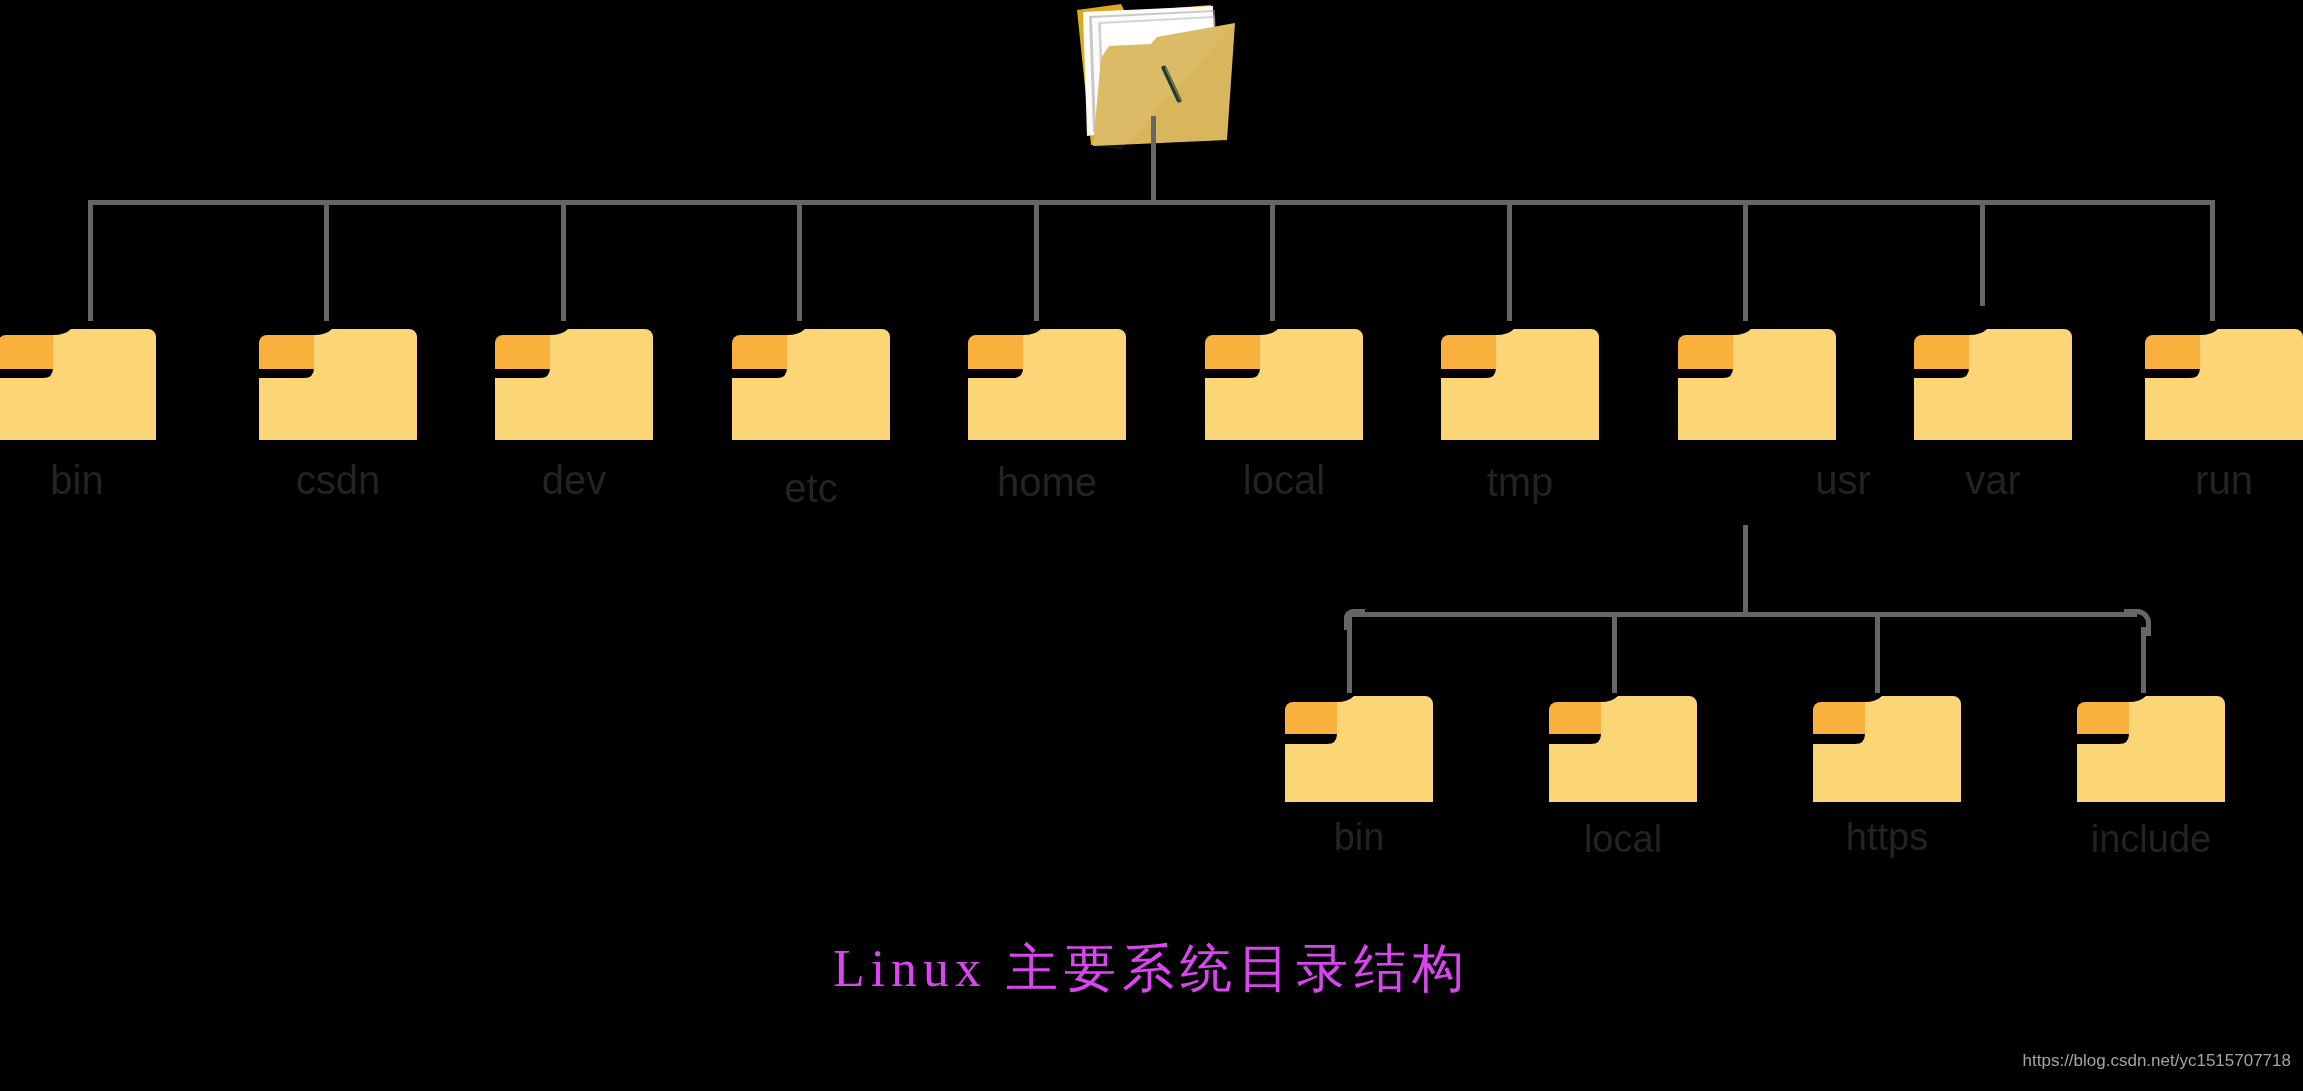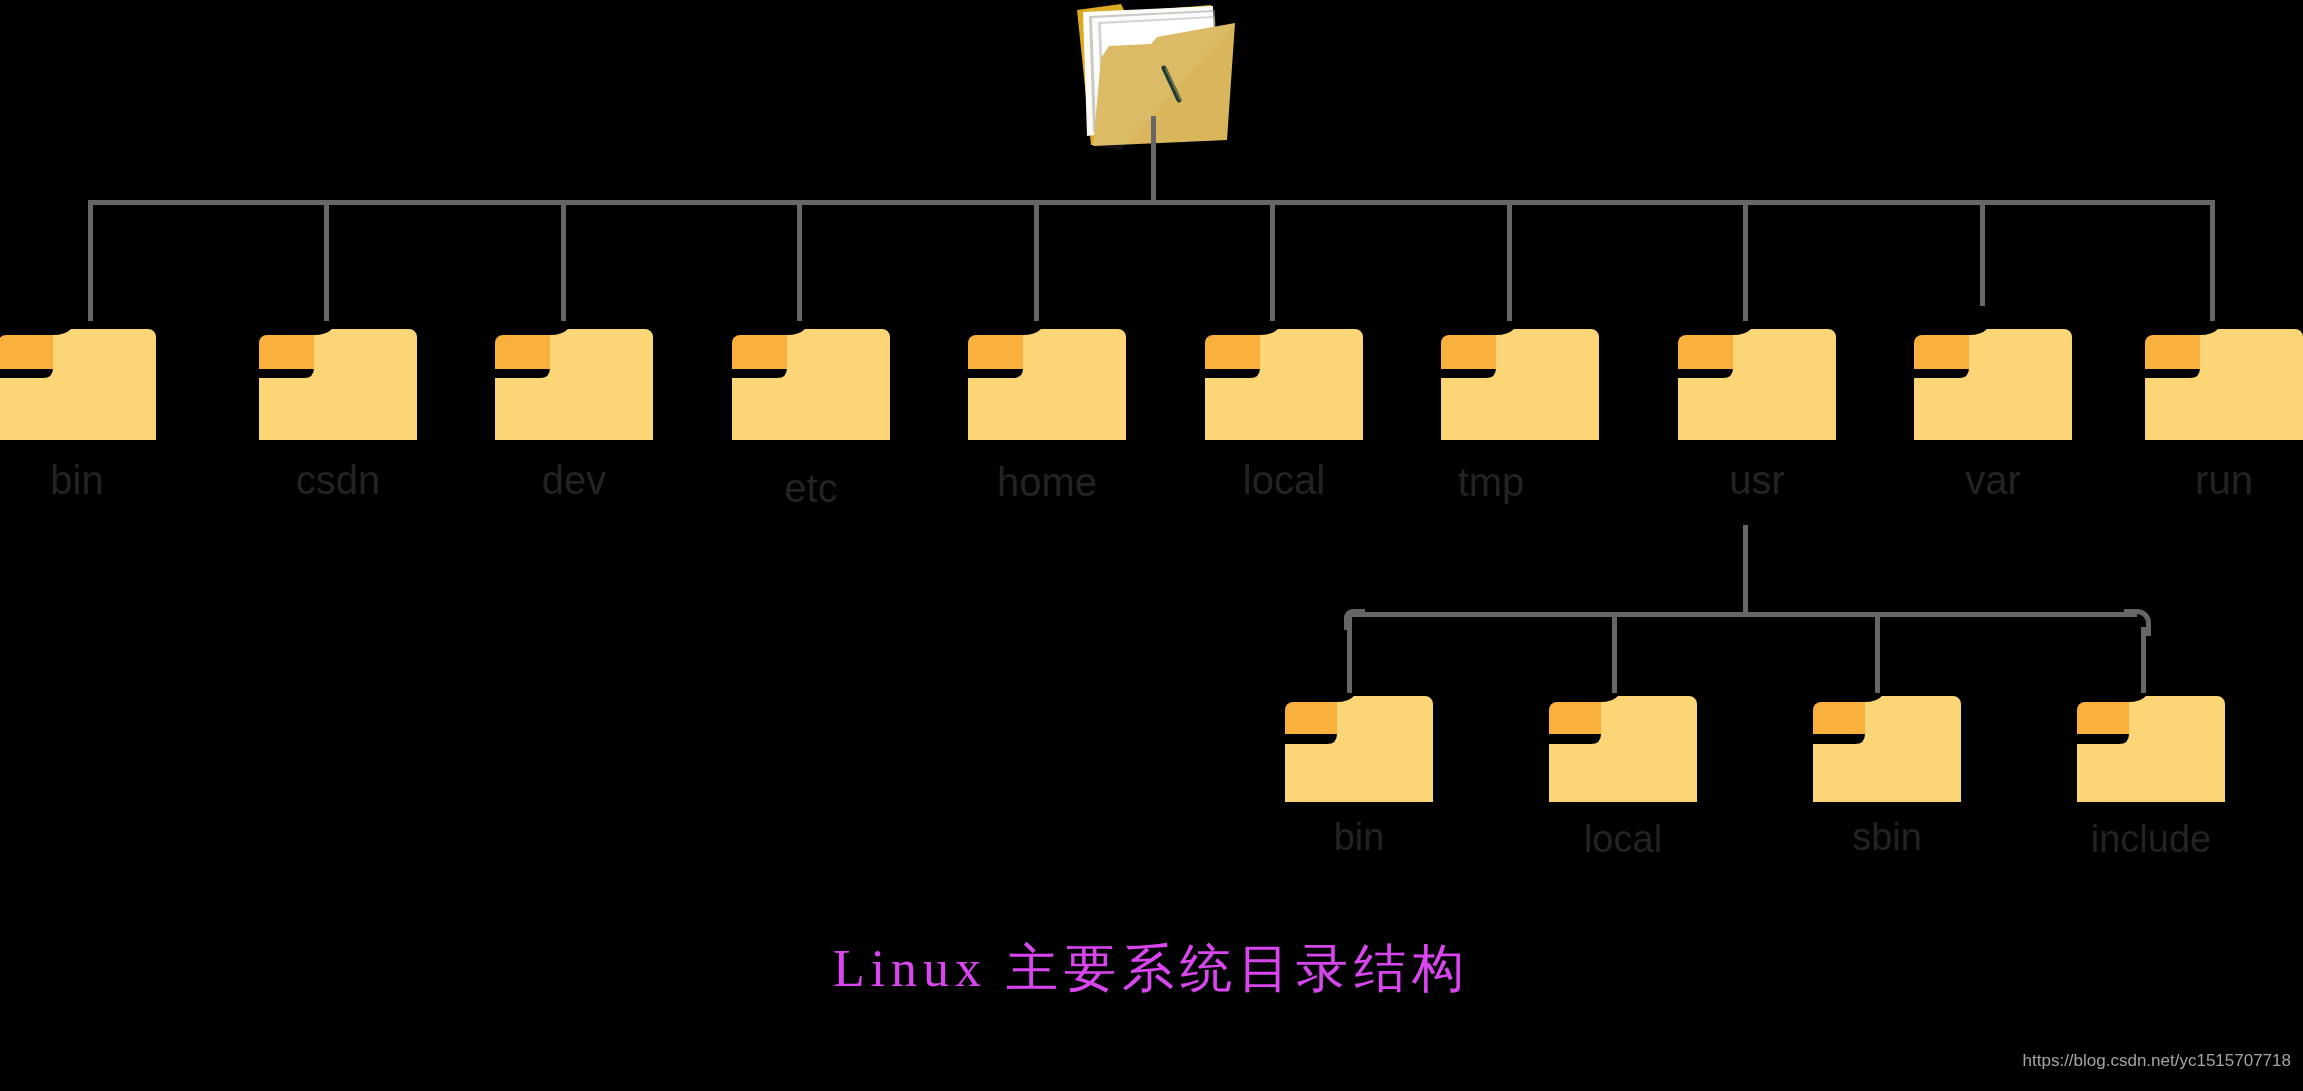--- a/index.html
+++ b/index.html
@@ -188,22 +188,22 @@
       <path d="M55 9 q12 0 18 -6 h77 a8 8 0 0 1 8 8 v103 h-158 v-62 h45 q10 0 10 -10 z" fill="#FCD577"></path>
     </svg>
   </div>
 
   <div class="node-label label-top" style="left:-2px;   top:460px; width:158px;">bin</div>
   <div class="node-label label-top" style="left:259px;  top:460px; width:158px;">csdn</div>
   <div class="node-label label-top" style="left:495px;  top:460px; width:158px;">dev</div>
   <div class="node-label label-top" style="left:732px;  top:460px; width:158px;margin-top:8px;">etc</div>
   <div class="node-label label-top" style="left:968px;  top:462px; width:158px;">home</div>
   <div class="node-label label-top" style="left:1205px; top:460px; width:158px;">local</div>
-  <div class="node-label label-top" style="left:1412px; top:462px; width:158px;">tmp</div>
-  <div class="node-label label-top" style="left:1678px; top:460px; width:158px;">usr</div>
+  <div class="node-label label-top" style="left:1441px; top:462px; width:158px;">tmp</div>
+  <div class="node-label label-top" style="left:1764px; top:460px; width:158px;">usr</div>
   <div class="node-label label-top" style="left:1914px; top:460px; width:158px;">var</div>
   <div class="node-label label-top" style="left:2145px; top:460px; width:158px;">run</div>
 
   <div class="line line-v" style="left:1743px; top:525px; height:92px;"></div>
 
   <div class="line line-h" style="left:1347px; top:612px; width:790px;"></div>
 
   <div class="corner" style="left:1344px; top:609px; width:16px; height:16px;
               border-right:none; border-bottom:none;
               border-top-left-radius:9px;"></div>
@@ -237,20 +237,20 @@
   </div>
   <div class="folder" style="left:2077px; top:694px; width:148px; height:108px;">
     <svg viewBox="0 0 148 108" xmlns="http://www.w3.org/2000/svg">
       <path d="M0 16 a8 8 0 0 1 8-8 h44 v32 h-52 z" fill="#FAB03C"></path>
       <path d="M52 8 q11 0 17 -6 h71 a8 8 0 0 1 8 8 v98 h-148 v-58 h42 q10 0 10 -10 z" fill="#FCD577"></path>
     </svg>
   </div>
 
   <div class="node-label label-sub" style="left:1285px; top:818px; width:148px;">bin</div>
   <div class="node-label label-sub" style="left:1549px; top:820px; width:148px;">local</div>
-  <div class="node-label label-sub" style="left:1813px; top:818px; width:148px;">sbin</div>
+  <div class="node-label label-sub" style="left:1813px; top:818px; width:148px;">https</div>
   <div class="node-label label-sub" style="left:2077px; top:820px; width:148px;">include</div>
 
   <div id="caption">Linux  主要系统目录结构</div>
 
   <div id="watermark">https://blog.csdn.net/yc1515707718</div>
 
 </div>
 
 </body></html>

